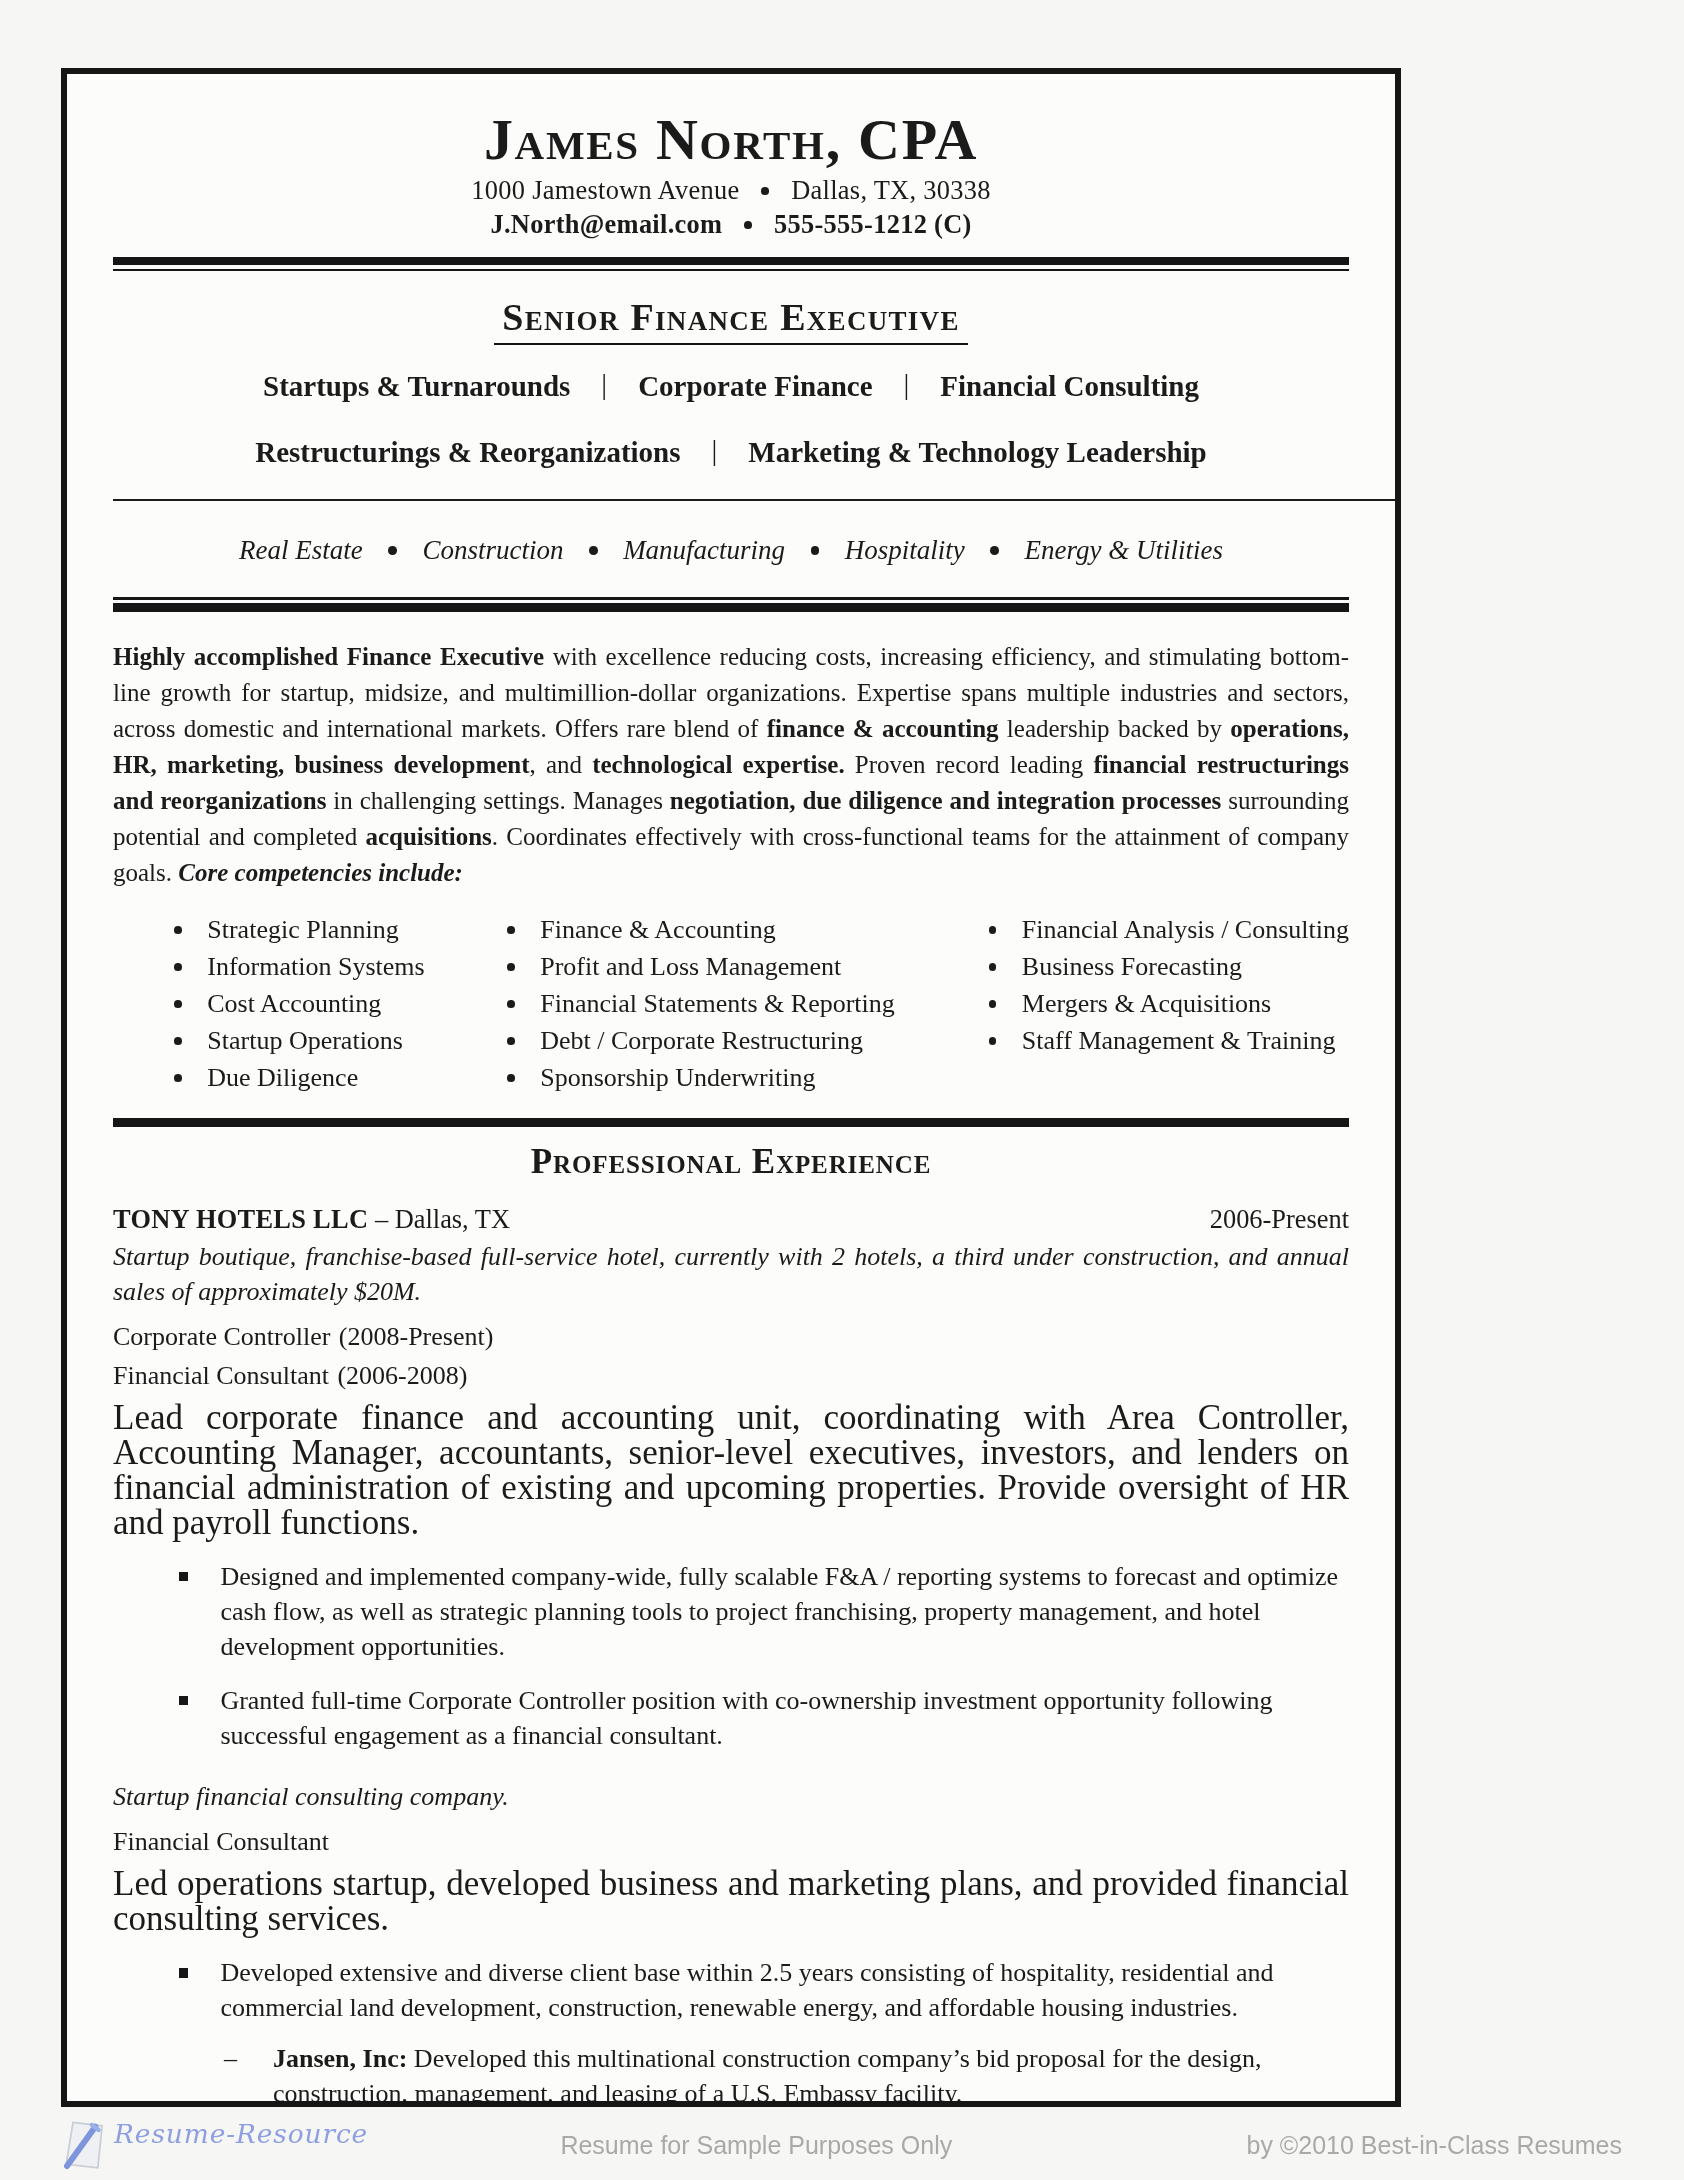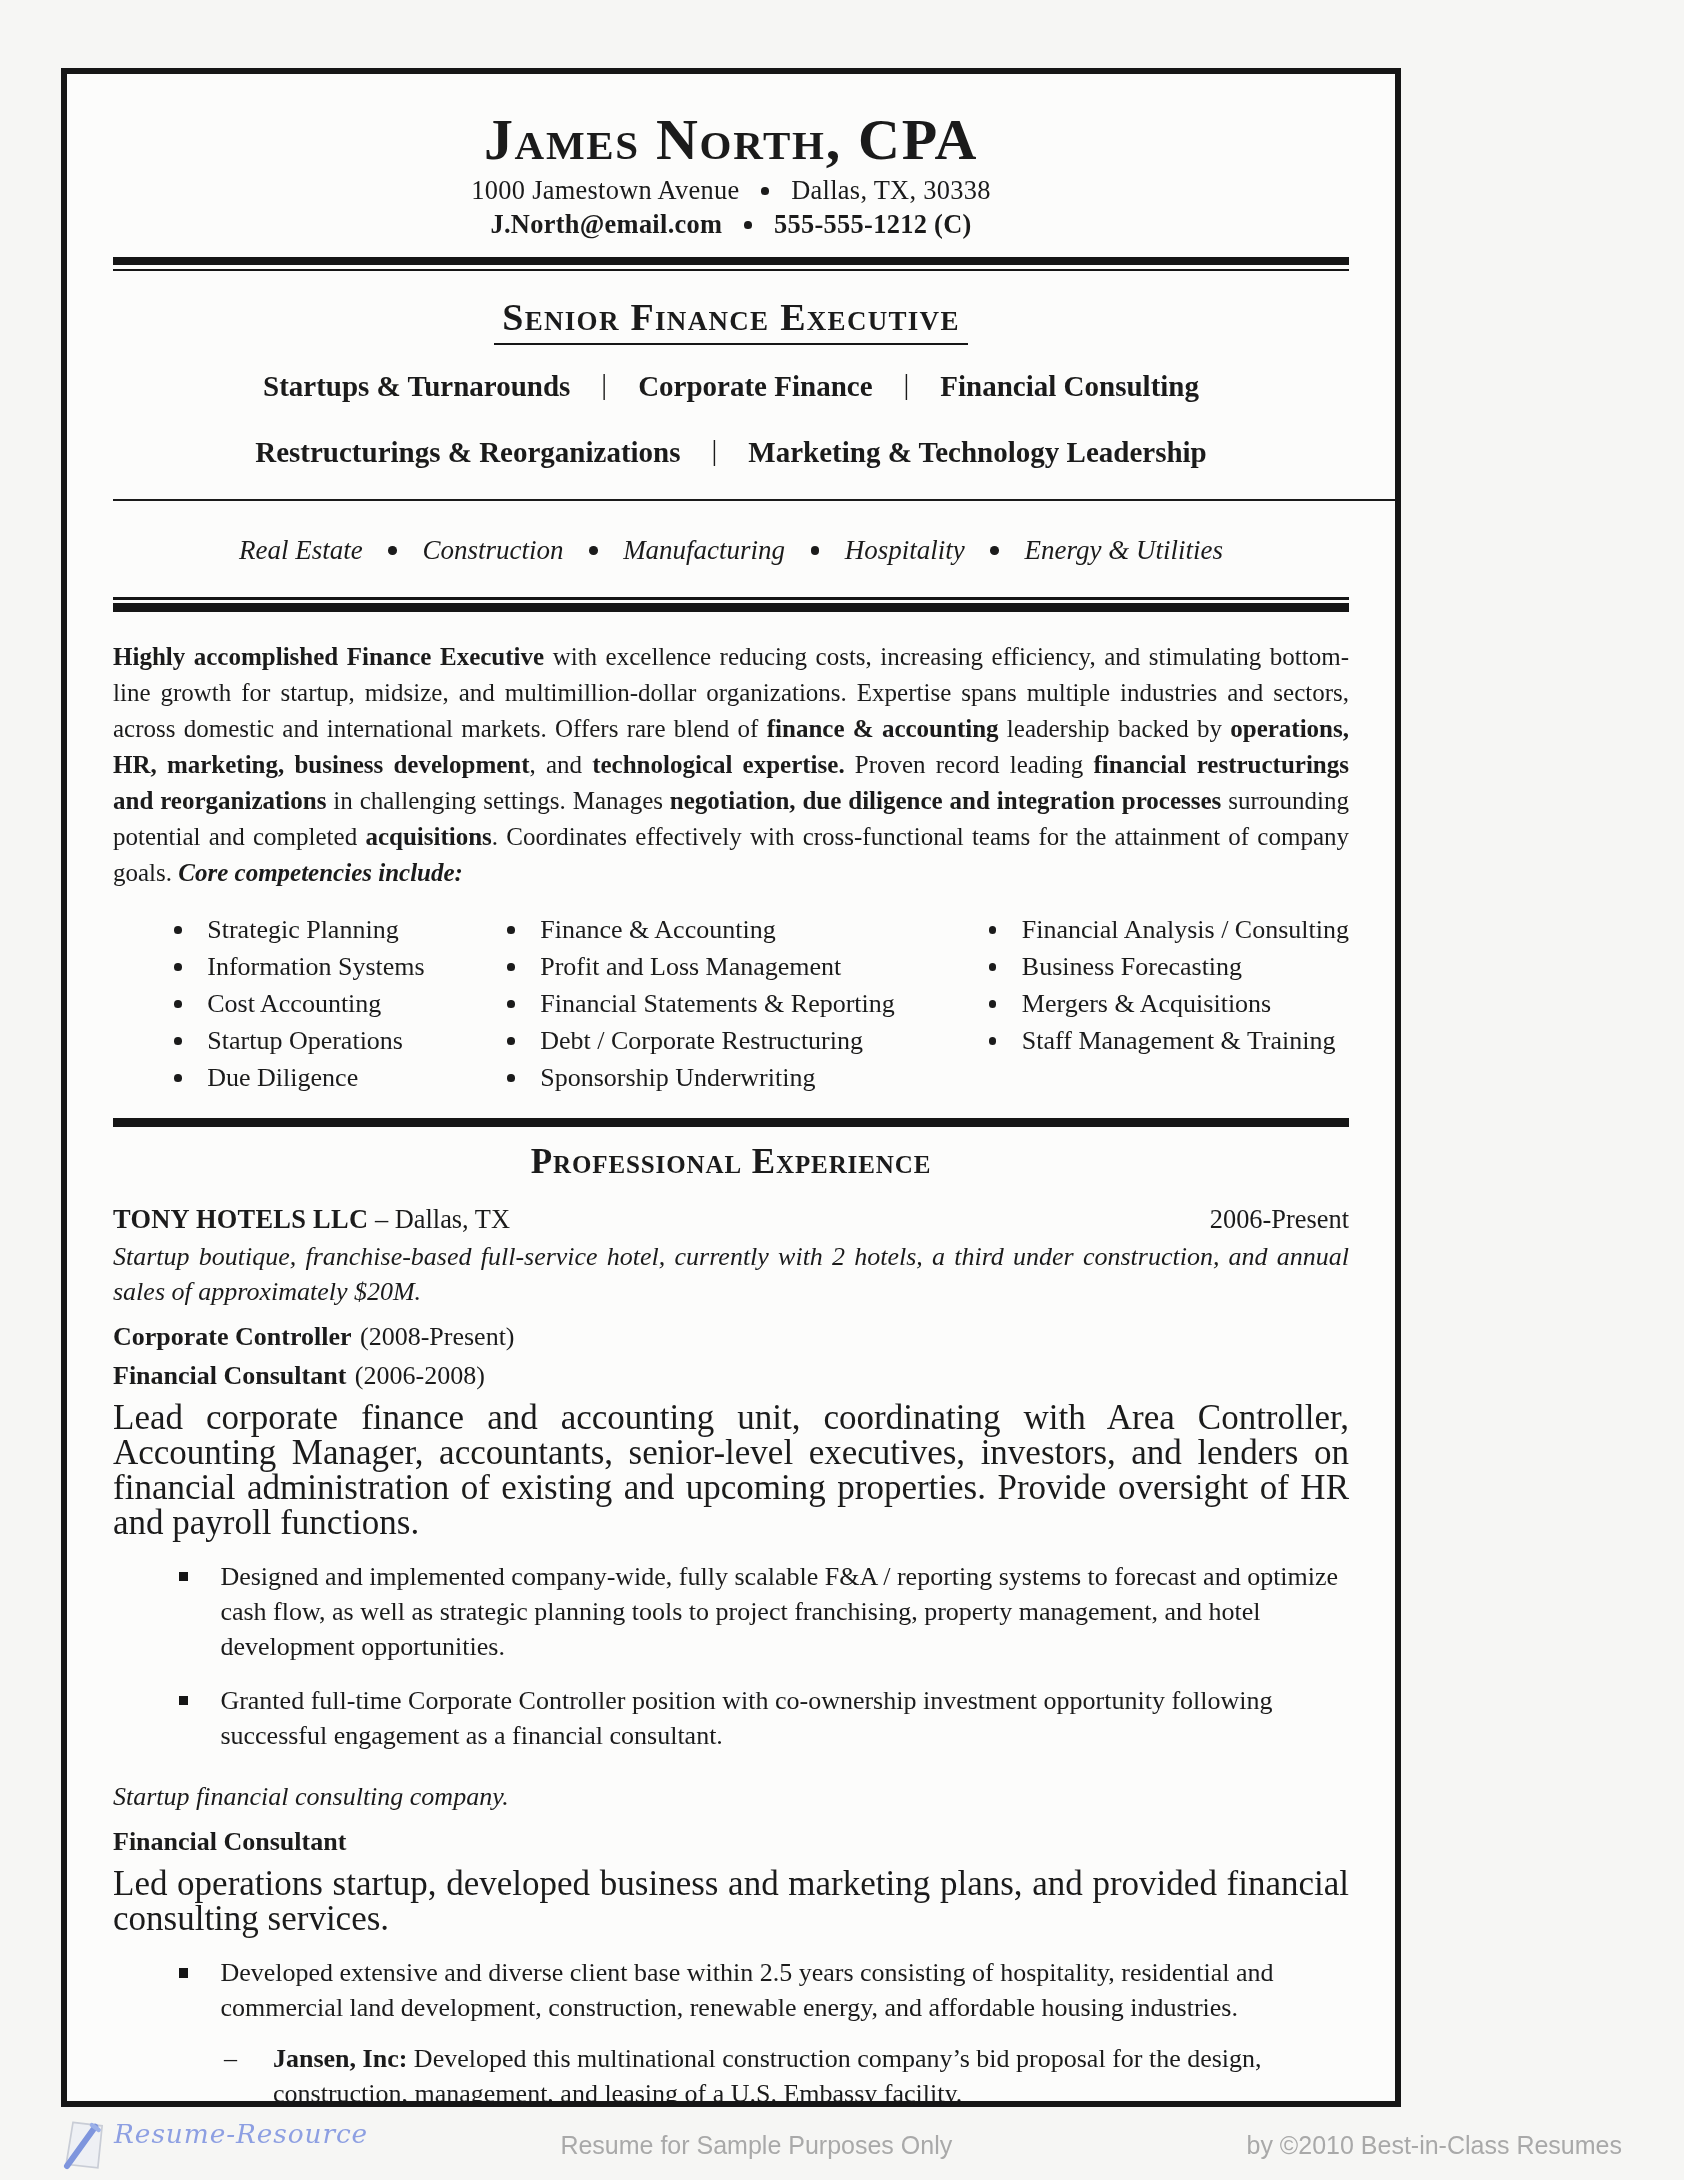--- a/index.html
+++ b/index.html
@@ -97,21 +97,21 @@
     font-size:35px;letter-spacing:0.9px;margin-top:13.6px;line-height:44px;
   }
   .job{margin-top:15.3px;}
   .job2{margin-top:25.6px;}
   .job-header{display:flex;justify-content:space-between;align-items:baseline;font-size:26.4px;line-height:39px;}
   .job-company .company{font-weight:700;letter-spacing:0.3px;}
   .job-dates{font-size:26.4px;}
   .job-desc{font-style:italic;font-size:26px;line-height:35px;text-align:justify;margin:0;}
   .roles{margin-top:8.5px;}
   .role-line{font-size:26px;line-height:39px;}
-  .role-line .title{font-weight:700;}
+  .role-line .title{font-weight:400;}
   .role-line .rdates{font-weight:400;margin-left:8.5px;}
   .job-body{margin:5.1px 0 0 0;font-size:35px;line-height:35px;text-align:justify;}
   .jbullet{display:flex;margin-top:19px;}
   .sq{flex:none;width:9.4px;height:9.4px;background:#161616;margin:12.8px 32px 0 66px;}
   .jbullet p{flex:1;margin:0;font-size:26px;line-height:35px;}
   .sub-bullet{display:flex;margin-top:15.3px;margin-left:111px;}
   .dash-marker{flex:none;width:49px;font-size:26px;line-height:35px;}
   .sub-bullet p{flex:1;margin:0;font-size:26px;line-height:35px;}
   .continued{text-align:center;font-style:italic;font-size:25.6px;margin-top:13.6px;}
 

